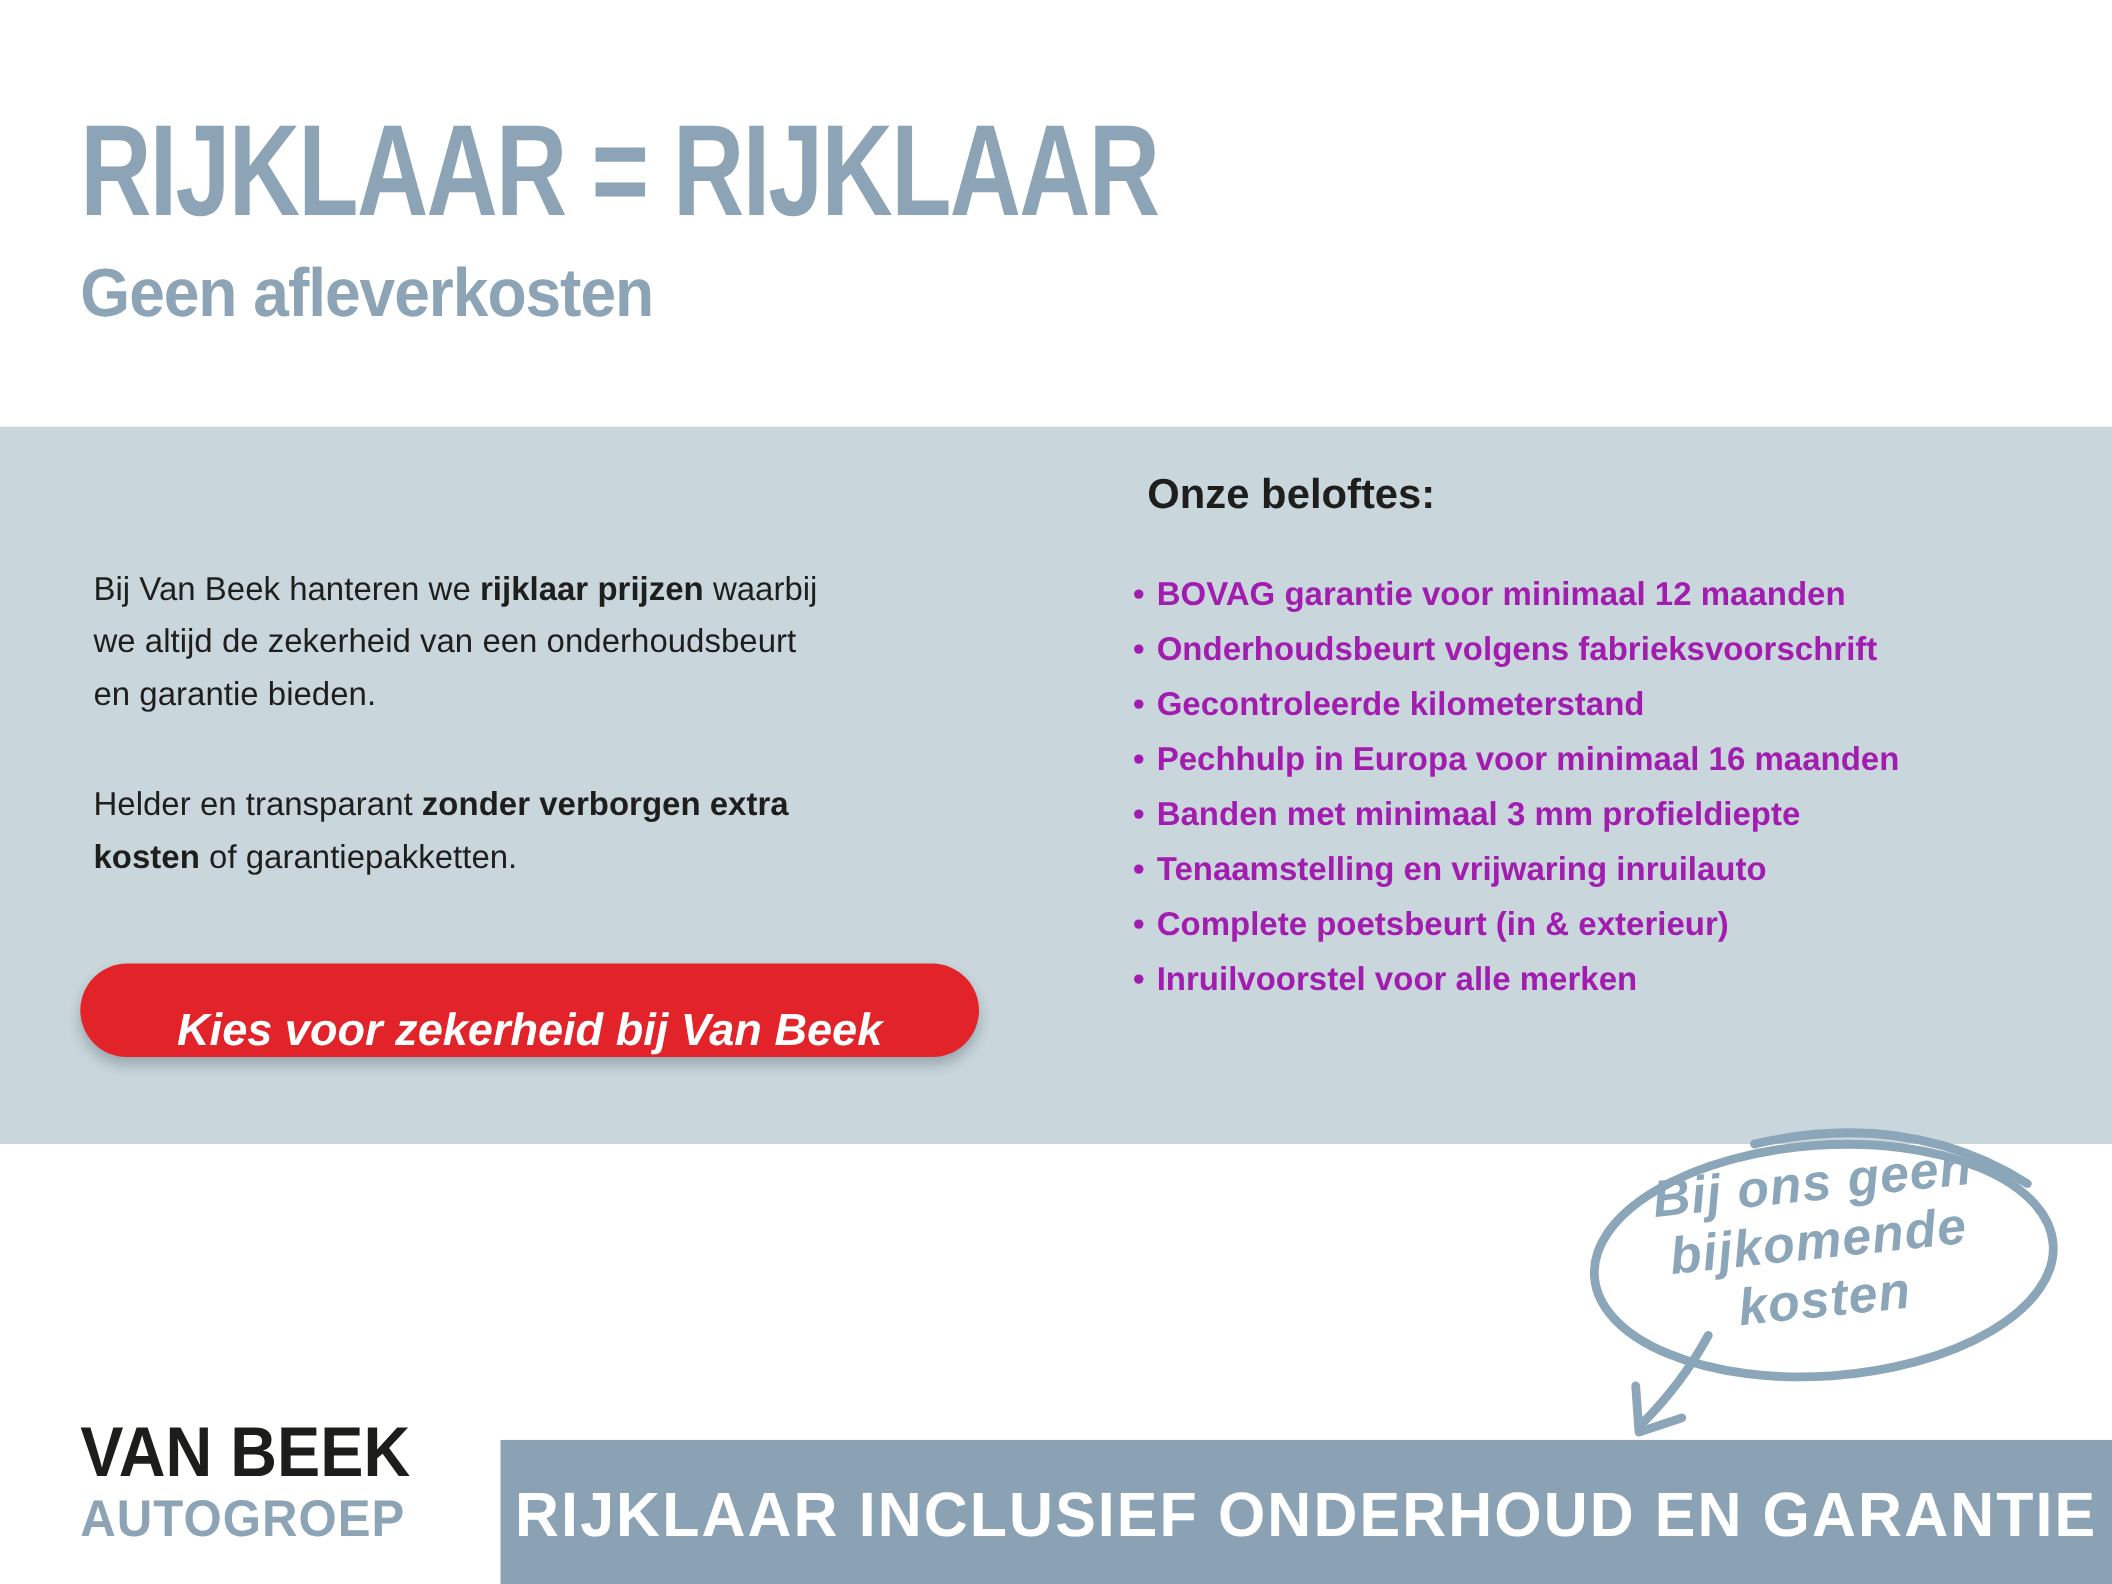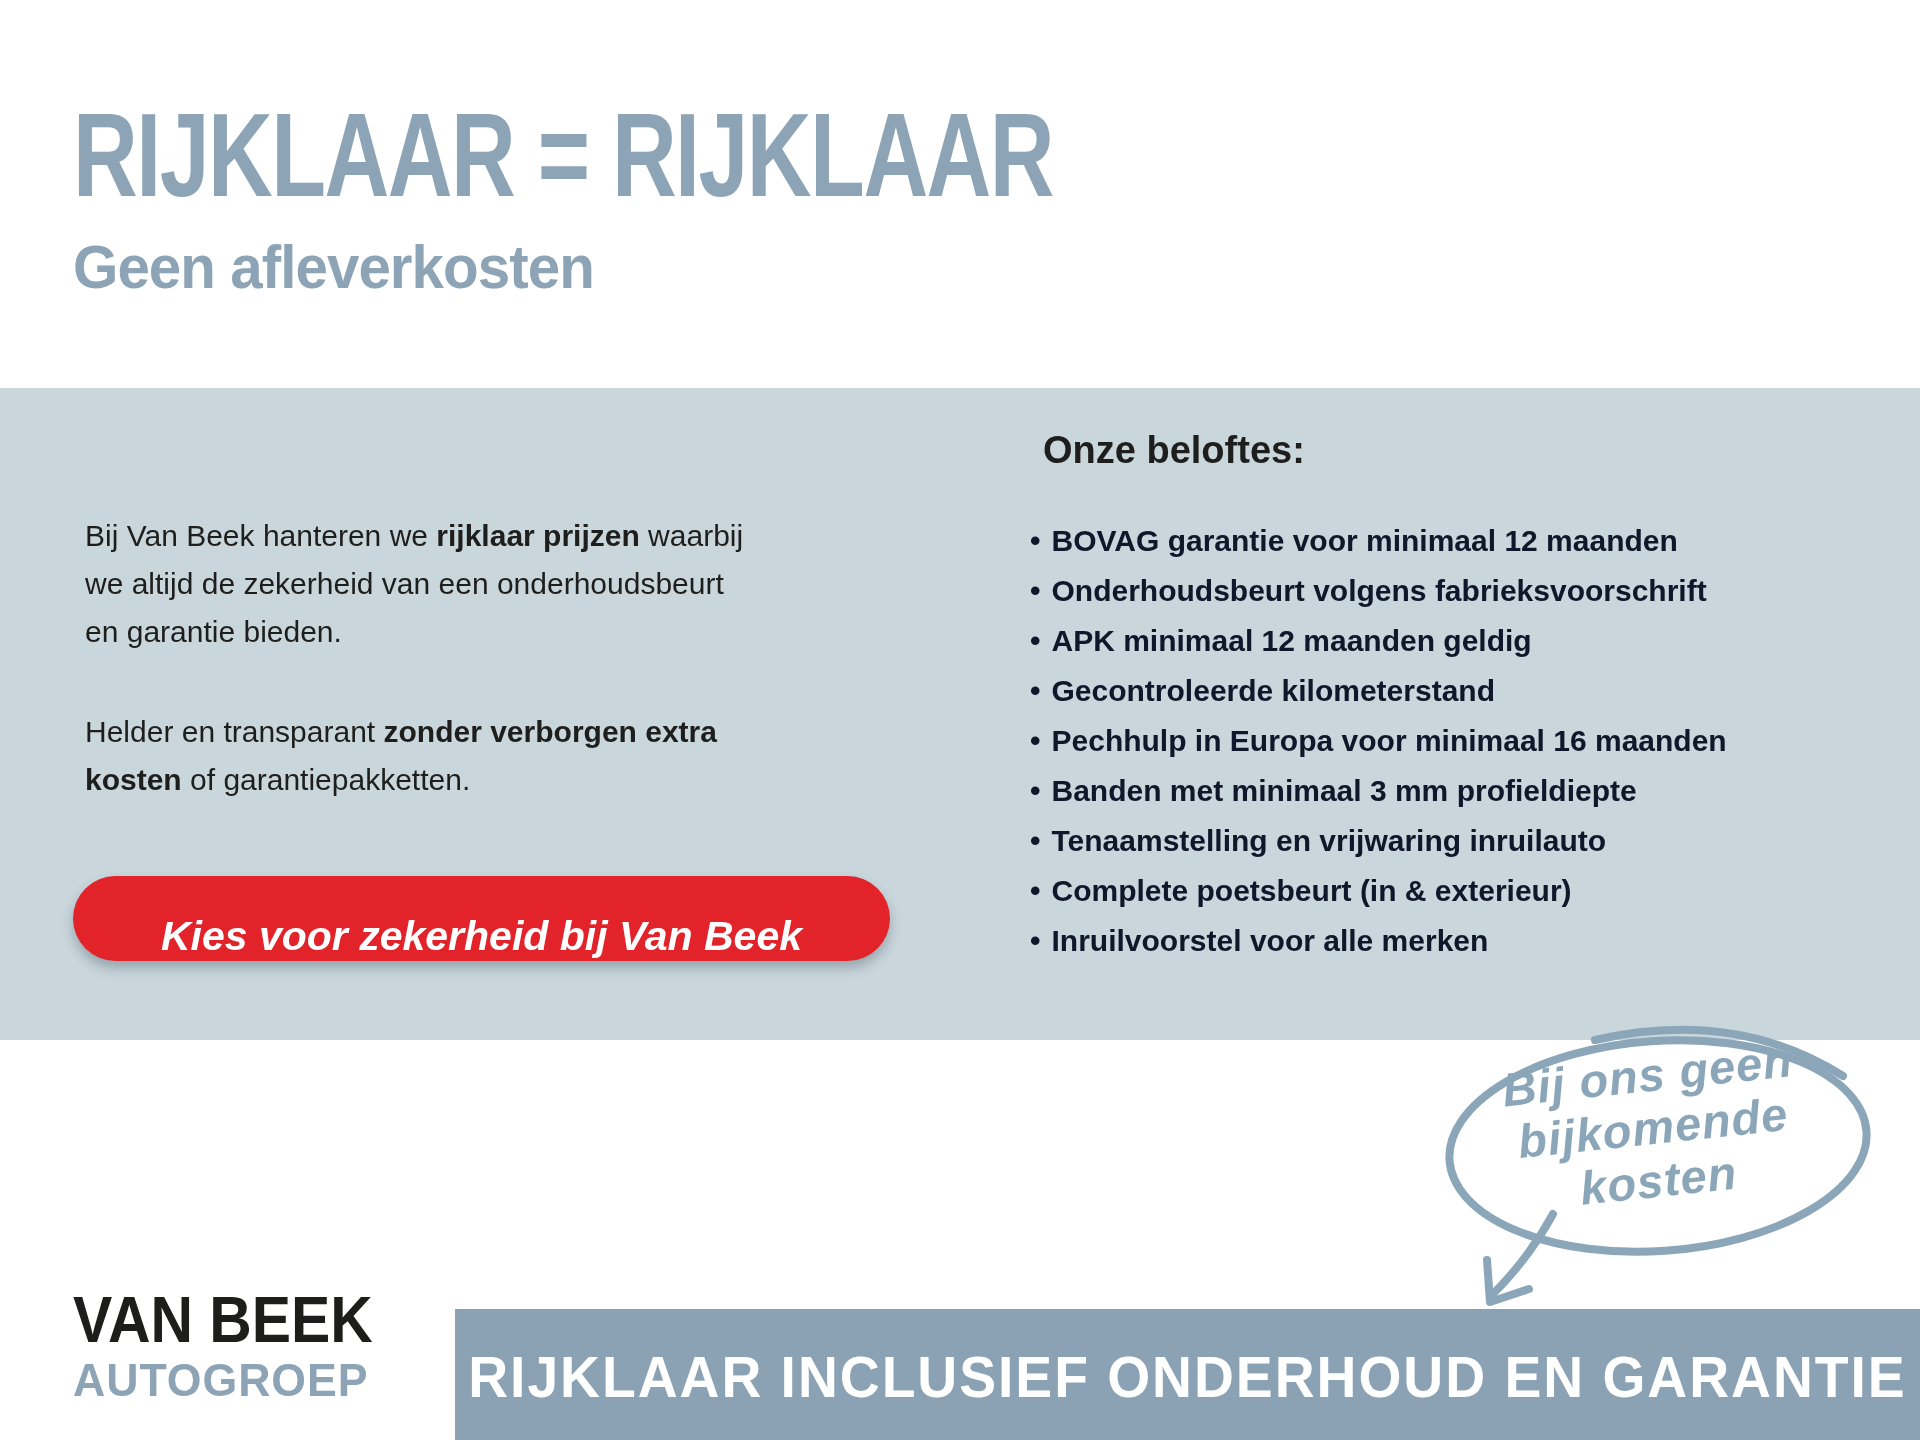--- a/index.html
+++ b/index.html
@@ -51,21 +51,21 @@
   
   .promises-heading{
     position:absolute;left:1043px;top:43px;margin:0;
     font-size:38px;font-weight:bold;color:#1E1E1C;line-height:1;
   }
   .promises-list{
     position:absolute;left:1030px;top:128px;margin:0;padding:0;
     list-style:none;
   }
   .promises-list li{
-    font-size:30px;font-weight:bold;color:#0f172a;line-height:50px;
+    font-size:30px;font-weight:bold;color:#a21caf;line-height:50px;
     white-space:nowrap;
   }
   .promises-list li::before{content:"\2022";margin-right:11px;font-weight:bold;}
 
   
   .bubble-svg{position:absolute;left:1425px;top:1014px;width:480px;height:316px;}
   .bubble-text{
     position:absolute;left:1448px;top:1048px;width:410px;
     text-align:center;color:#8BA6B8;
     font-style:italic;font-weight:bold;font-size:47px;line-height:53px;
@@ -111,21 +111,20 @@
 kosten</b><span> of garantiepakketten.</span></p>
 
     <button class="cta">
       <span>Kies voor zekerheid bij Van Beek</span>
     </button>
 
     <h3 class="promises-heading">Onze beloftes:</h3>
     <ul class="promises-list">
       <li>BOVAG garantie voor minimaal 12 maanden</li>
       <li>Onderhoudsbeurt volgens fabrieksvoorschrift</li>
-      <li>APK minimaal 12 maanden geldig</li>
       <li>Gecontroleerde kilometerstand</li>
       <li>Pechhulp in Europa voor minimaal 16 maanden</li>
       <li>Banden met minimaal 3 mm profieldiepte</li>
       <li>Tenaamstelling en vrijwaring inruilauto</li>
       <li>Complete poetsbeurt (in &amp; exterieur)</li>
       <li>Inruilvoorstel voor alle merken</li>
     </ul>
   </div>
 
   <svg class="bubble-svg" viewBox="0 0 480 316" fill="none" xmlns="http://www.w3.org/2000/svg">

